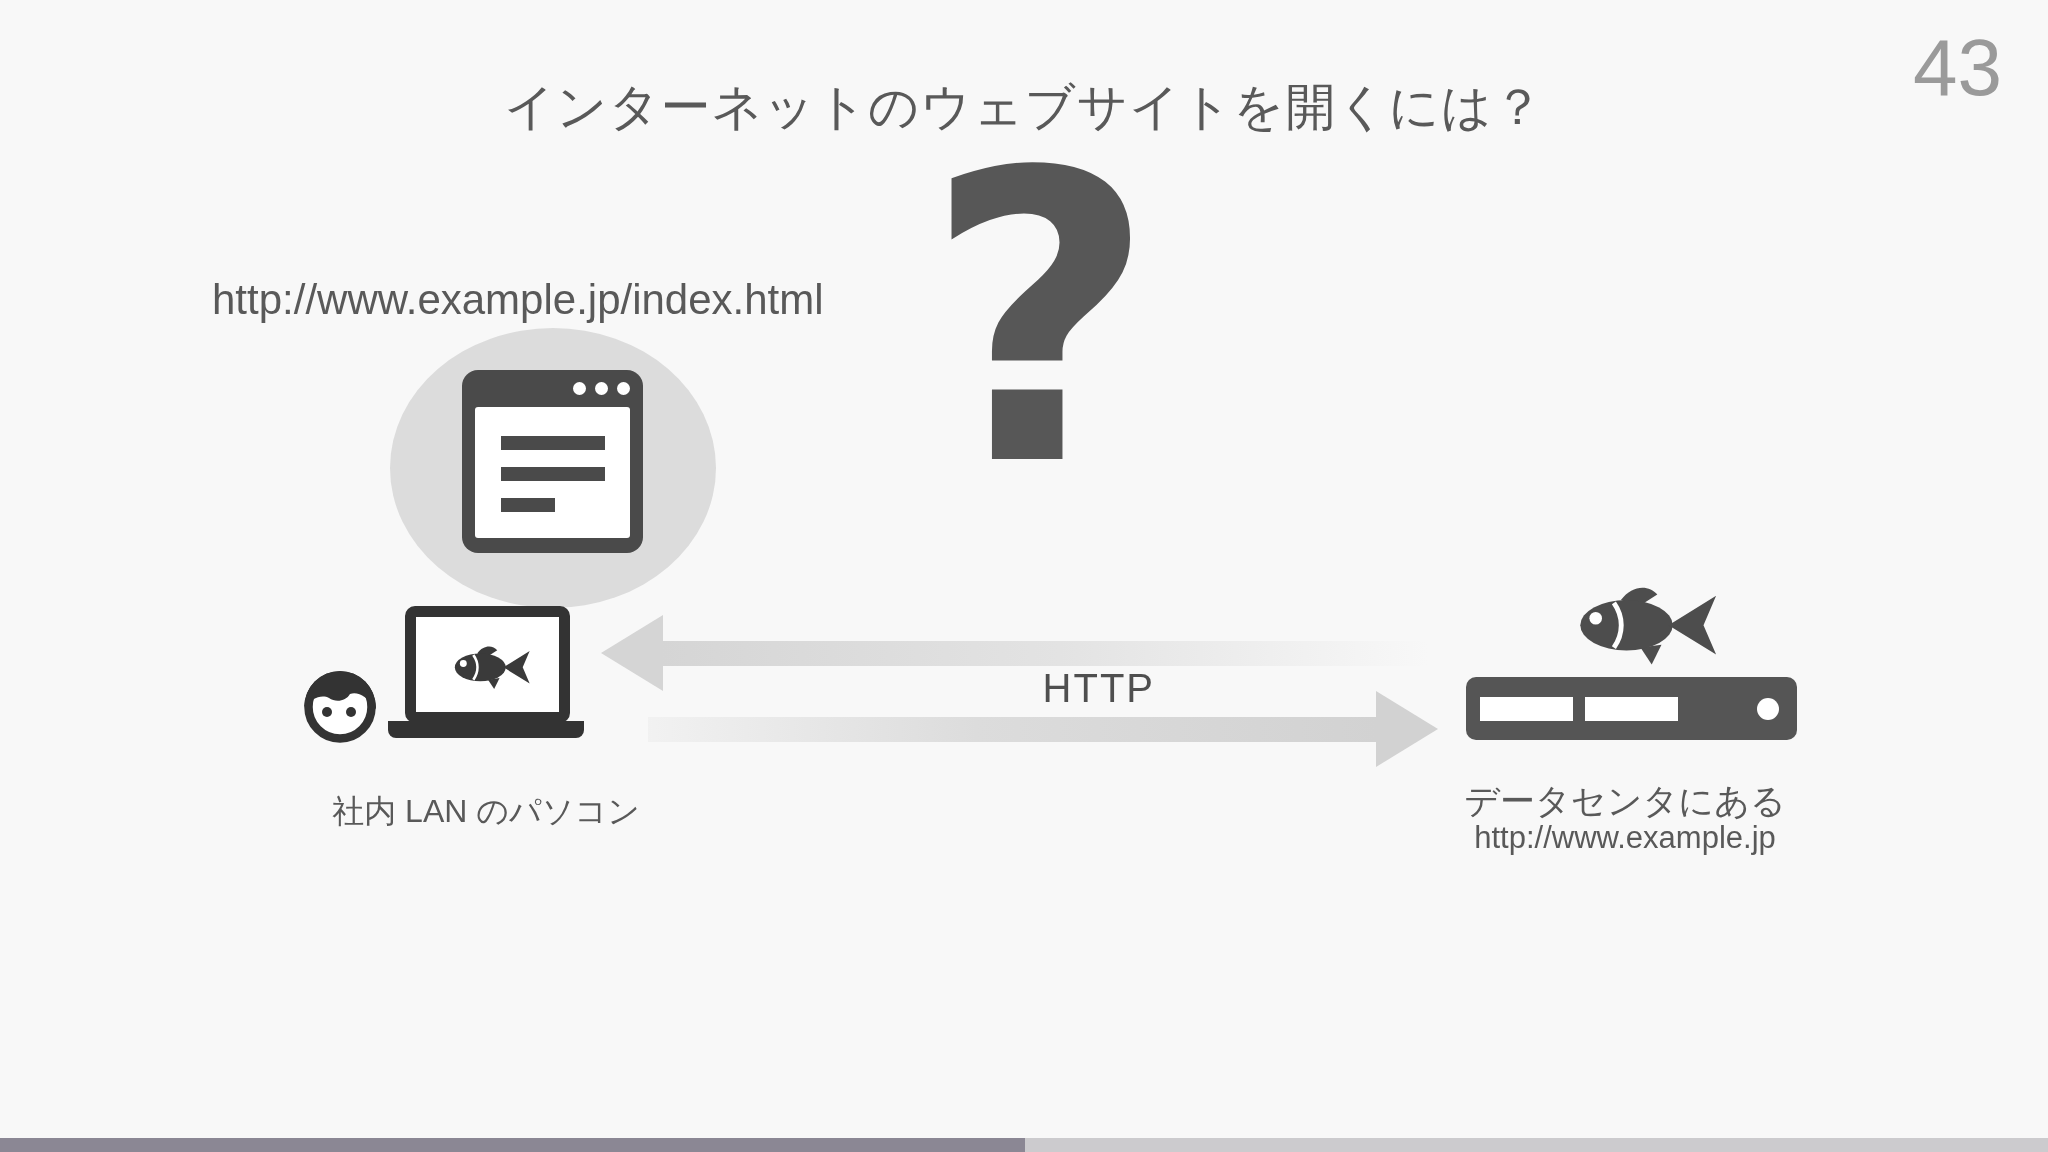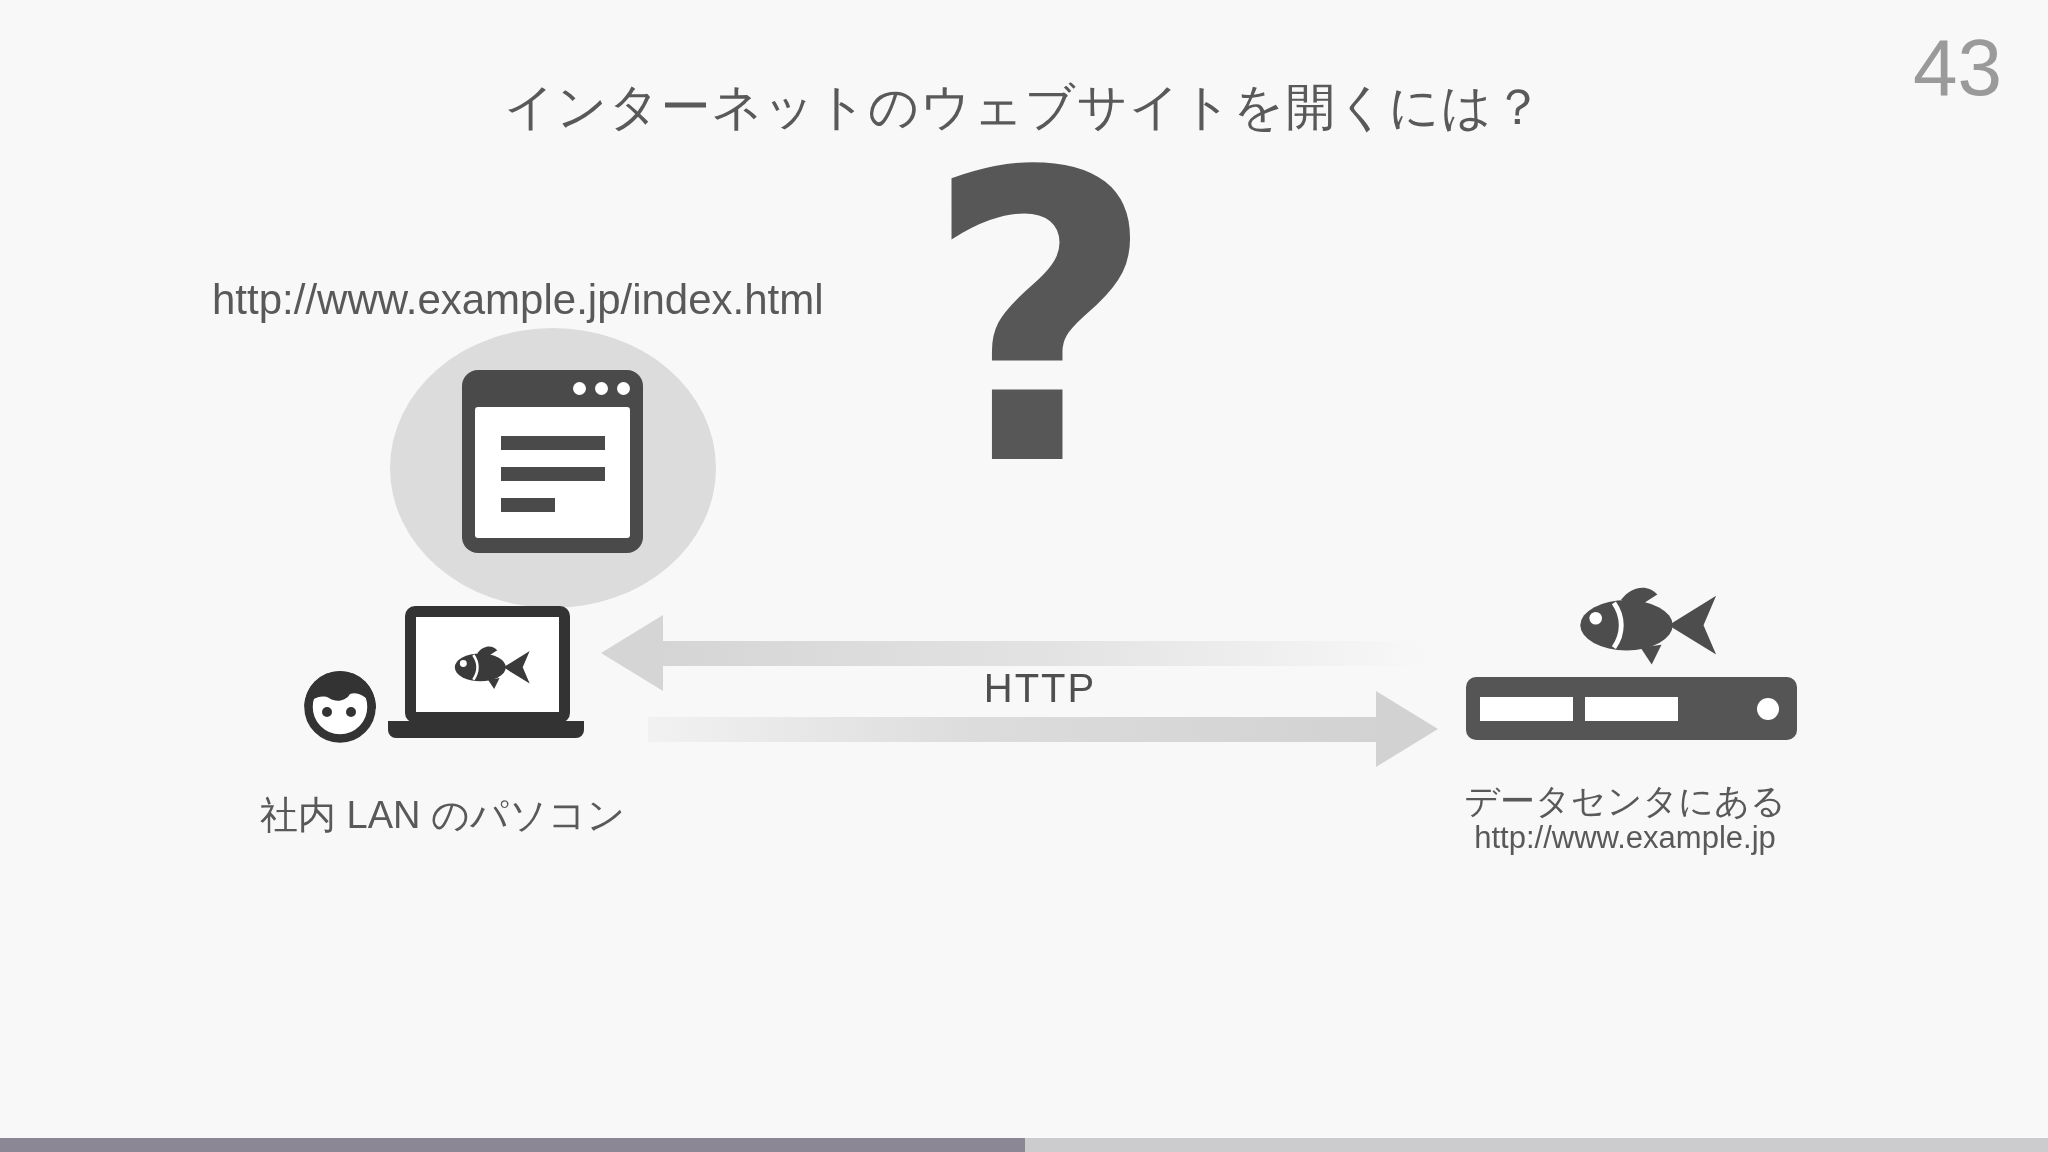--- a/index.html
+++ b/index.html
@@ -46,33 +46,33 @@
   .arrow-top-head{position:absolute;left:601px;top:615px;width:0;height:0;
     border-top:38px solid transparent;border-bottom:38px solid transparent;
     border-right:62px solid var(--arrow);}
   .arrow-top-shaft{position:absolute;left:660px;top:641px;width:800px;height:25px;
     background:linear-gradient(to right,var(--arrow) 0%,#e3e3e3 50%,rgba(248,248,248,0) 96%);}
   .arrow-bottom-shaft{position:absolute;left:648px;top:717px;width:730px;height:25px;
     background:linear-gradient(to right,rgba(236,236,236,.55) 0%,#dcdcdc 45%,#d2d2d2 100%);}
   .arrow-bottom-head{position:absolute;left:1376px;top:691px;width:0;height:0;
     border-top:38px solid transparent;border-bottom:38px solid transparent;
     border-left:62px solid #d2d2d2;}
-  .http-label{position:absolute;left:925px;top:666px;width:230px;text-align:center;
+  .http-label{position:absolute;left:925px;top:666px;width:230px;text-align:right;
               font-size:40px;color:#4f4f4f;letter-spacing:2px;}
 
   .server-fish{position:absolute;left:1548px;top:572px;width:185px;height:98px;}
   .server{position:absolute;left:1466px;top:677px;width:331px;height:63px;
           background:var(--icon-mid);border-radius:10px;display:flex;align-items:center;}
   .server-slot{width:93px;height:24px;background:#fff;margin-left:14px;}
   .server-slot + .server-slot{margin-left:12px;}
   .server-led{width:22px;height:22px;border-radius:50%;background:#fff;
               margin-left:auto;margin-right:18px;}
 
-  .client-caption{position:absolute;left:260px;top:790px;width:380px;text-align:left;
-                  font-size:38px;color:var(--text);}
+  .client-caption{position:absolute;left:260px;top:790px;width:380px;text-align:right;
+                  font-size:32px;color:var(--text);}
   .server-caption{position:absolute;left:1400px;top:778px;width:450px;text-align:center;
                   font-size:35px;color:var(--text);}
   .server-url{position:absolute;left:1380px;top:820px;width:490px;text-align:center;
               font-size:31px;color:var(--text);}
 
   .footer-left{position:absolute;left:0;bottom:0;width:1025px;height:14px;
                background:var(--footer-left);}
   .footer-right{position:absolute;left:1025px;right:0;bottom:0;height:14px;
                 background:var(--footer-right);}
 </style>

